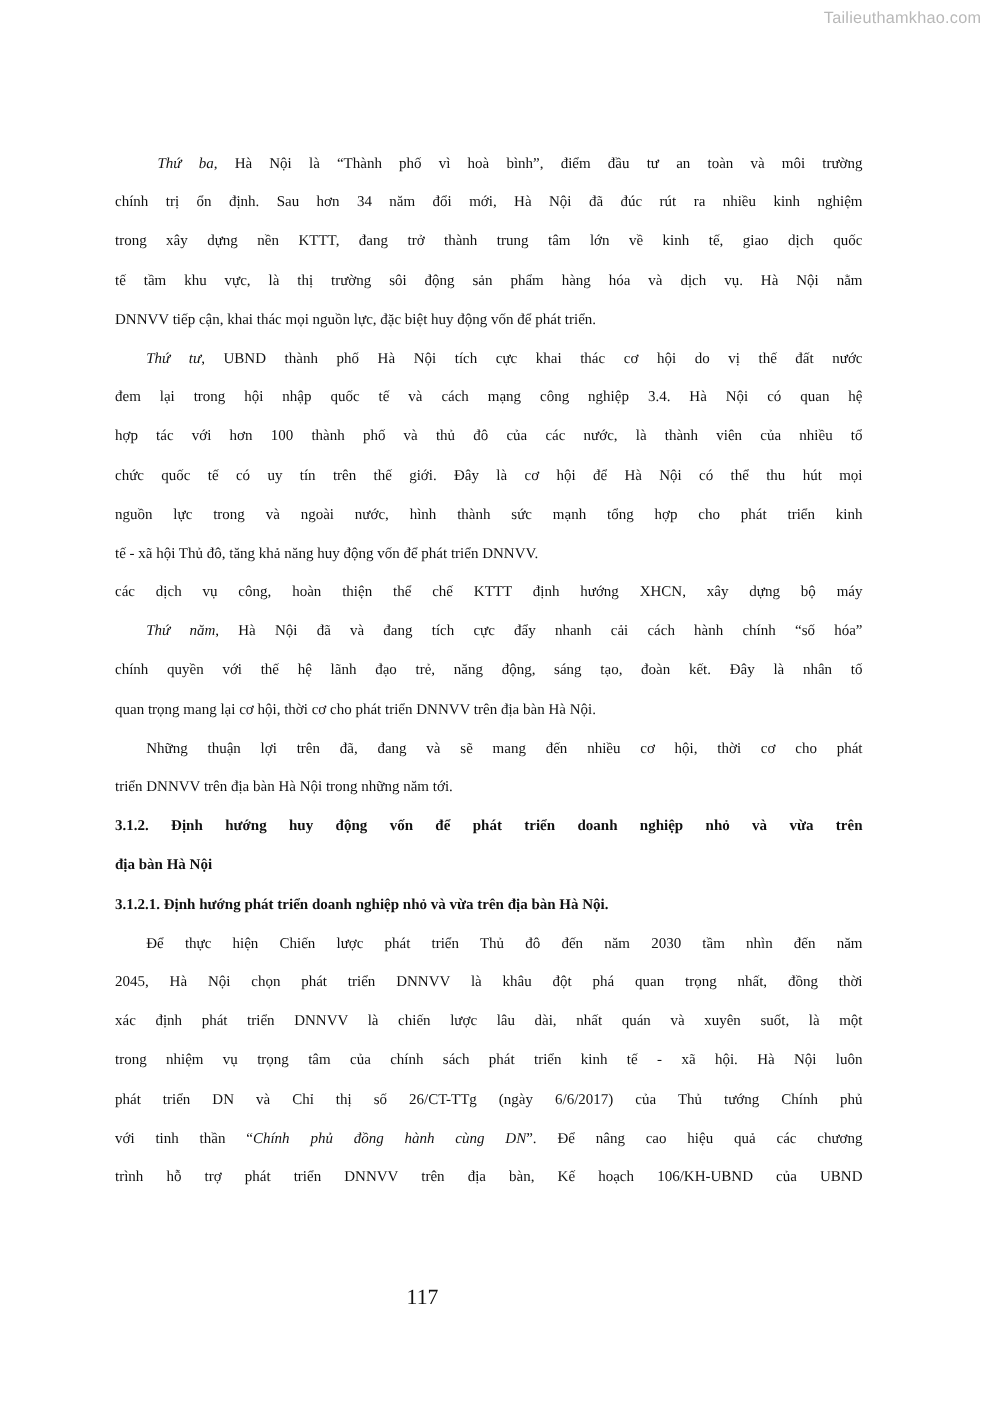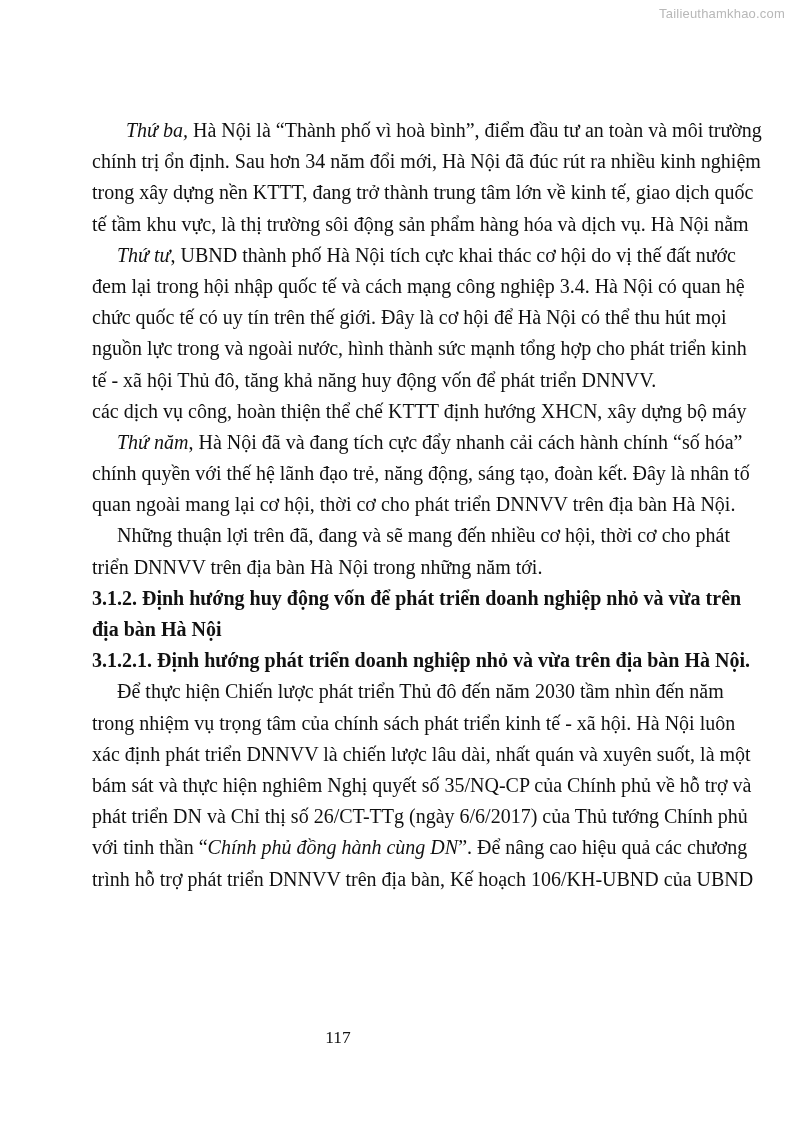--- a/index.html
+++ b/index.html
@@ -10,21 +10,21 @@
   }
   .watermark {
     position: absolute; top: 6px; right: 9px;
     font-family: "Liberation Sans", "DejaVu Sans", sans-serif;
     font-size: 13px; color: #b8b8b8; letter-spacing: 0.2px;
   }
   .page {
     position: absolute; left: 92px; top: 115px; width: 598px;
   }
   .line {
-    font-size: 20px; line-height: 31.2px; height: 31.2px;
+    font-size: 12px; line-height: 31.2px; height: 31.2px;
     white-space: nowrap; text-align: justify; text-align-last: justify;
   }
   .line.last { text-align-last: left; }
   .indent { padding-left: 34px; }
   .indent-s { padding-left: 25px; }
   .bold { font-weight: bold; }
   .bi { font-weight: bold; }
   em { font-style: italic; }
   .pagenum {
     position: absolute; top: 1027px; left: 0; width: 676px;
@@ -36,53 +36,55 @@
 
 <div class="watermark">Tailieuthamkhao.com</div>
 
 <div class="page">
 
   <div>
     <div class="line indent"><em>Thứ ba,</em><span> Hà Nội là “Thành phố vì hoà bình”, điểm đầu tư an toàn và môi trường</span></div>
     <div class="line">chính trị ổn định. Sau hơn 34 năm đổi mới, Hà Nội đã đúc rút ra nhiều kinh nghiệm</div>
     <div class="line">trong xây dựng nền KTTT, đang trở thành trung tâm lớn về kinh tế, giao dịch quốc</div>
     <div class="line">tế tầm khu vực, là thị trường sôi động sản phẩm hàng hóa và dịch vụ. Hà Nội nằm</div>
+    <div class="line last">DNNVV tiếp cận, khai thác mọi nguồn lực, đặc biệt huy động vốn để phát triển.</div>
   </div>
 
   <div>
     <div class="line indent-s"><em>Thứ tư</em><span>, UBND thành phố Hà Nội tích cực khai thác cơ hội do vị thế đất nước</span></div>
     <div class="line">đem lại trong hội nhập quốc tế và cách mạng công nghiệp 3.4. Hà Nội có quan hệ</div>
+    <div class="line">hợp tác với hơn 100 thành phố và thủ đô của các nước, là thành viên của nhiều tổ</div>
     <div class="line">chức quốc tế có uy tín trên thế giới. Đây là cơ hội để Hà Nội có thể thu hút mọi</div>
     <div class="line">nguồn lực trong và ngoài nước, hình thành sức mạnh tổng hợp cho phát triển kinh</div>
     <div class="line last">tế - xã hội Thủ đô, tăng khả năng huy động vốn để phát triển DNNVV.</div>
   </div>
 
   <div>
     <div class="line">các dịch vụ công, hoàn thiện thể chế KTTT định hướng XHCN, xây dựng bộ máy</div>
     <div class="line indent-s"><em>Thứ năm</em><span>, Hà Nội đã và đang tích cực đẩy nhanh cải cách hành chính “số hóa”</span></div>
     <div class="line">chính quyền với thế hệ lãnh đạo trẻ, năng động, sáng tạo, đoàn kết. Đây là nhân tố</div>
-    <div class="line last">quan ngoài mang lại cơ hội, thời cơ cho phát triển DNNVV trên địa bàn Hà Nội.</div>
+    <div class="line last">quan trọng mang lại cơ hội, thời cơ cho phát triển DNNVV trên địa bàn Hà Nội.</div>
   </div>
 
   <div>
     <div class="line indent-s">Những thuận lợi trên đã, đang và sẽ mang đến nhiều cơ hội, thời cơ cho phát</div>
     <div class="line last">triển DNNVV trên địa bàn Hà Nội trong những năm tới.</div>
   </div>
 
   <div>
     <div class="line bold">3.1.2. Định hướng huy động vốn để phát triển doanh nghiệp nhỏ và vừa trên</div>
     <div class="line bold last">địa bàn Hà Nội</div>
   </div>
 
   <div class="line bi last">3.1.2.1. Định hướng phát triển doanh nghiệp nhỏ và vừa trên địa bàn Hà Nội.</div>
 
   <div>
     <div class="line indent-s">Để thực hiện Chiến lược phát triển Thủ đô đến năm 2030 tầm nhìn đến năm</div>
+    <div class="line">2045, Hà Nội chọn phát triển DNNVV là khâu đột phá quan trọng nhất, đồng thời</div>
+    <div class="line">xác định phát triển DNNVV là chiến lược lâu dài, nhất quán và xuyên suốt, là một</div>
     <div class="line">trong nhiệm vụ trọng tâm của chính sách phát triển kinh tế - xã hội. Hà Nội luôn</div>
-    <div class="line">xác định phát triển DNNVV là chiến lược lâu dài, nhất quán và xuyên suốt, là một</div>
-    <div class="line">bám sát và thực hiện nghiêm Nghị quyết số 35/NQ-CP của Chính phủ về hỗ trợ và</div>
     <div class="line">phát triển DN và Chỉ thị số 26/CT-TTg (ngày 6/6/2017) của Thủ tướng Chính phủ</div>
     <div class="line"><span>với tinh thần “</span><em>Chính phủ đồng hành cùng DN</em><span>”. Để nâng cao hiệu quả các chương</span></div>
     <div class="line">trình hỗ trợ phát triển DNNVV trên địa bàn, Kế hoạch 106/KH-UBND của UBND</div>
   </div>
 </div>
 
 <div class="pagenum">117</div>
 
 </body></html>

